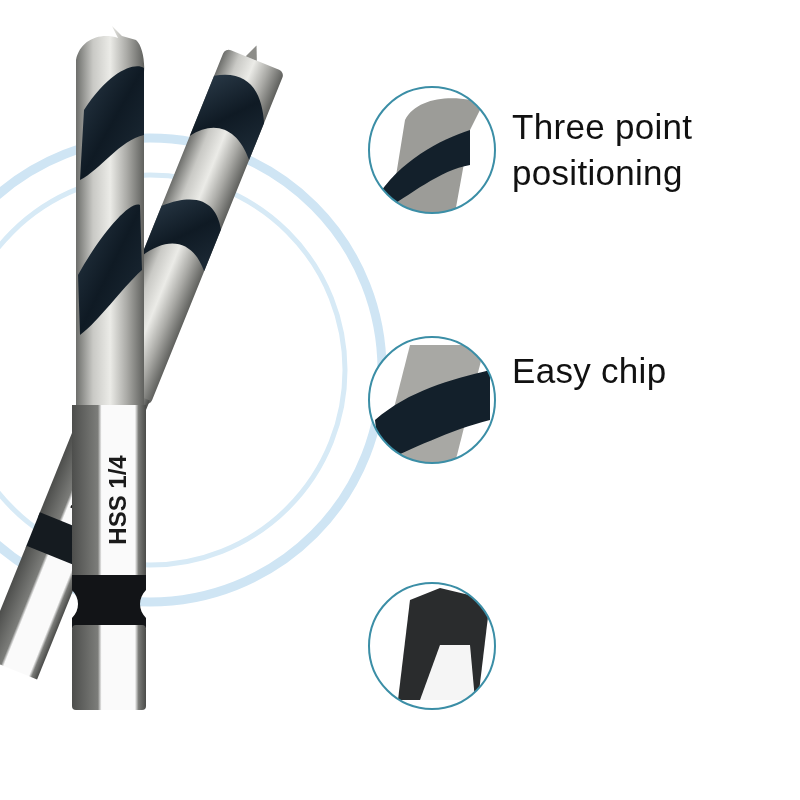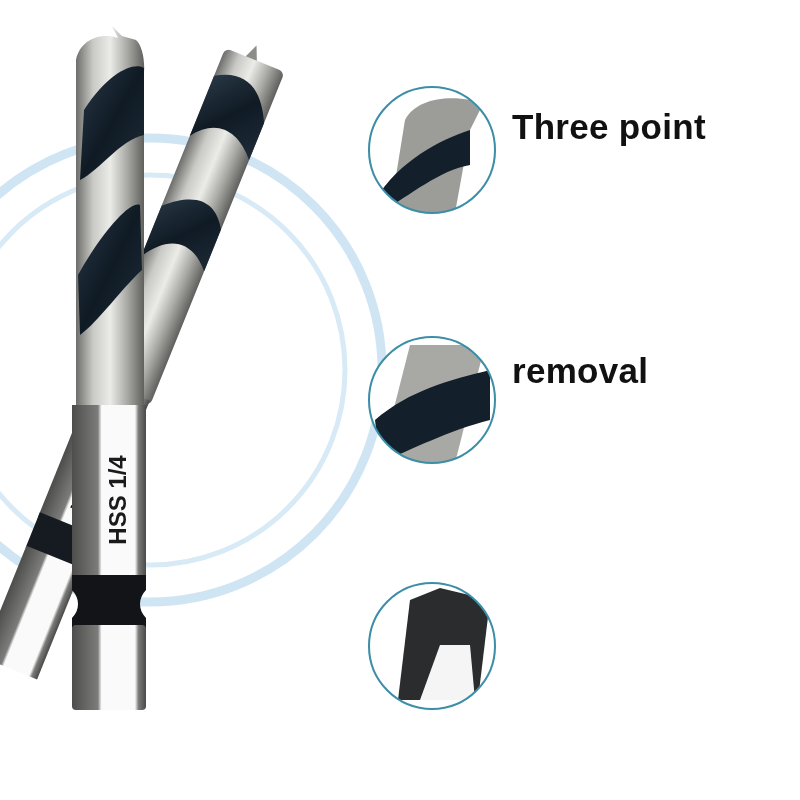--- a/index.html
+++ b/index.html
@@ -1,21 +1,21 @@
 <!DOCTYPE html>
 <html><head>
 <meta charset="utf-8">
 <style>
   html, body { margin:0; padding:0; background:#ffffff; }
   body { width:800px; height:800px; position:relative; overflow:hidden; font-family:"Liberation Sans", sans-serif; }
   .stage { position:absolute; left:0; top:0; width:800px; height:800px; }
   .feature-text {
     position:absolute; left:512px;
     font-family:"Liberation Sans", sans-serif;
-    font-weight:bold; font-size:35px; line-height:46px;
+    font-weight:normal; font-size:35px; line-height:46px;
     color:#111111; letter-spacing:0.3px;
   }
   .feature-text span { display:block; }
   .drill-label {
     font-family:"Liberation Sans", sans-serif; font-weight:bold;
     fill:#1a1a1a;
   }
 </style>
 </head>
 <body>
@@ -102,18 +102,19 @@
       <path d="M398 700 L410 600 L440 588 L490 600 L478 700 Z" fill="#2a2c2d"></path>
       <path d="M420 700 L440 645 L470 645 L475 700 Z" fill="#f5f5f5"></path>
     </g>
     <circle cx="432" cy="646" r="63" fill="none" stroke="#3b8ea6" stroke-width="2"></circle>
   </g>
 </svg>
 </div>
 
 <div class="feature-text" style="top:104px;">
   <span>Three point</span>
+  <span>positioning</span>
 </div>
 <div class="feature-text" style="top:348px;">
-  <span>removal</span>
+  <span>Easy chip</span>
 </div>
 <div class="feature-text" style="top:598px;">
 </div>
 
 </body></html>

